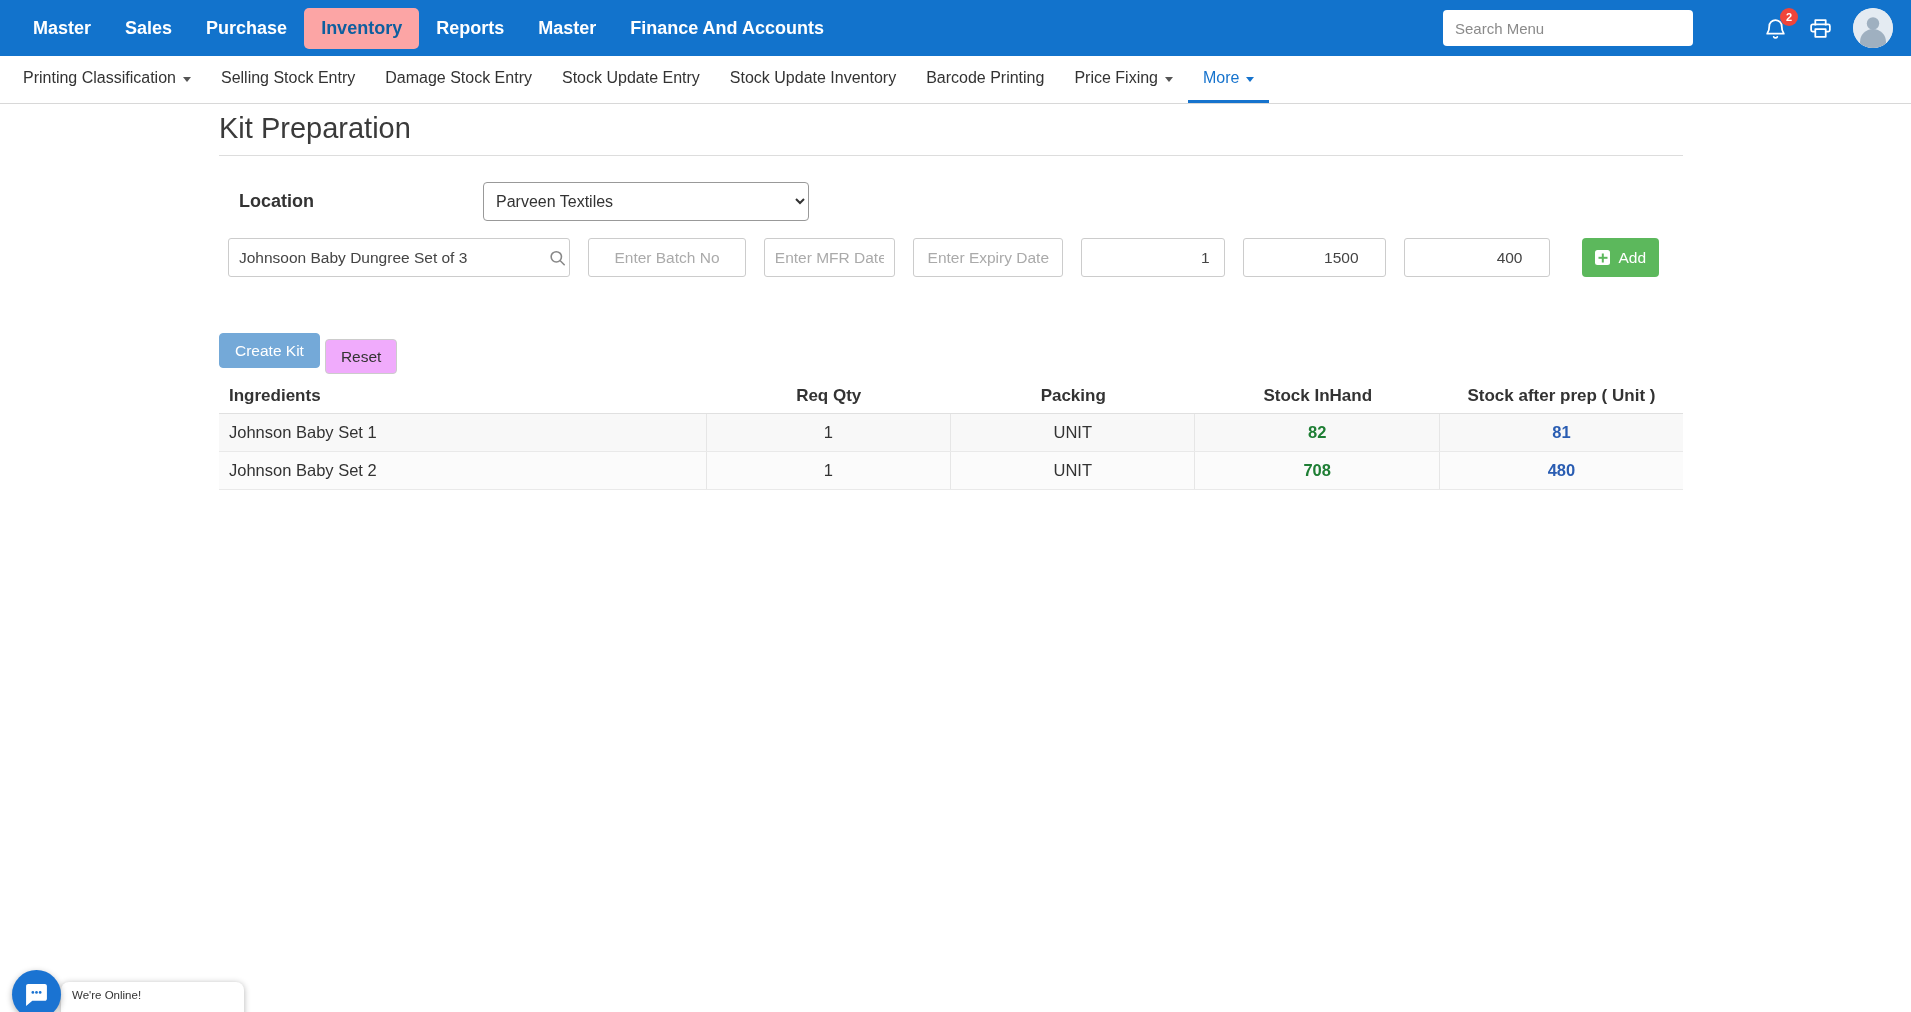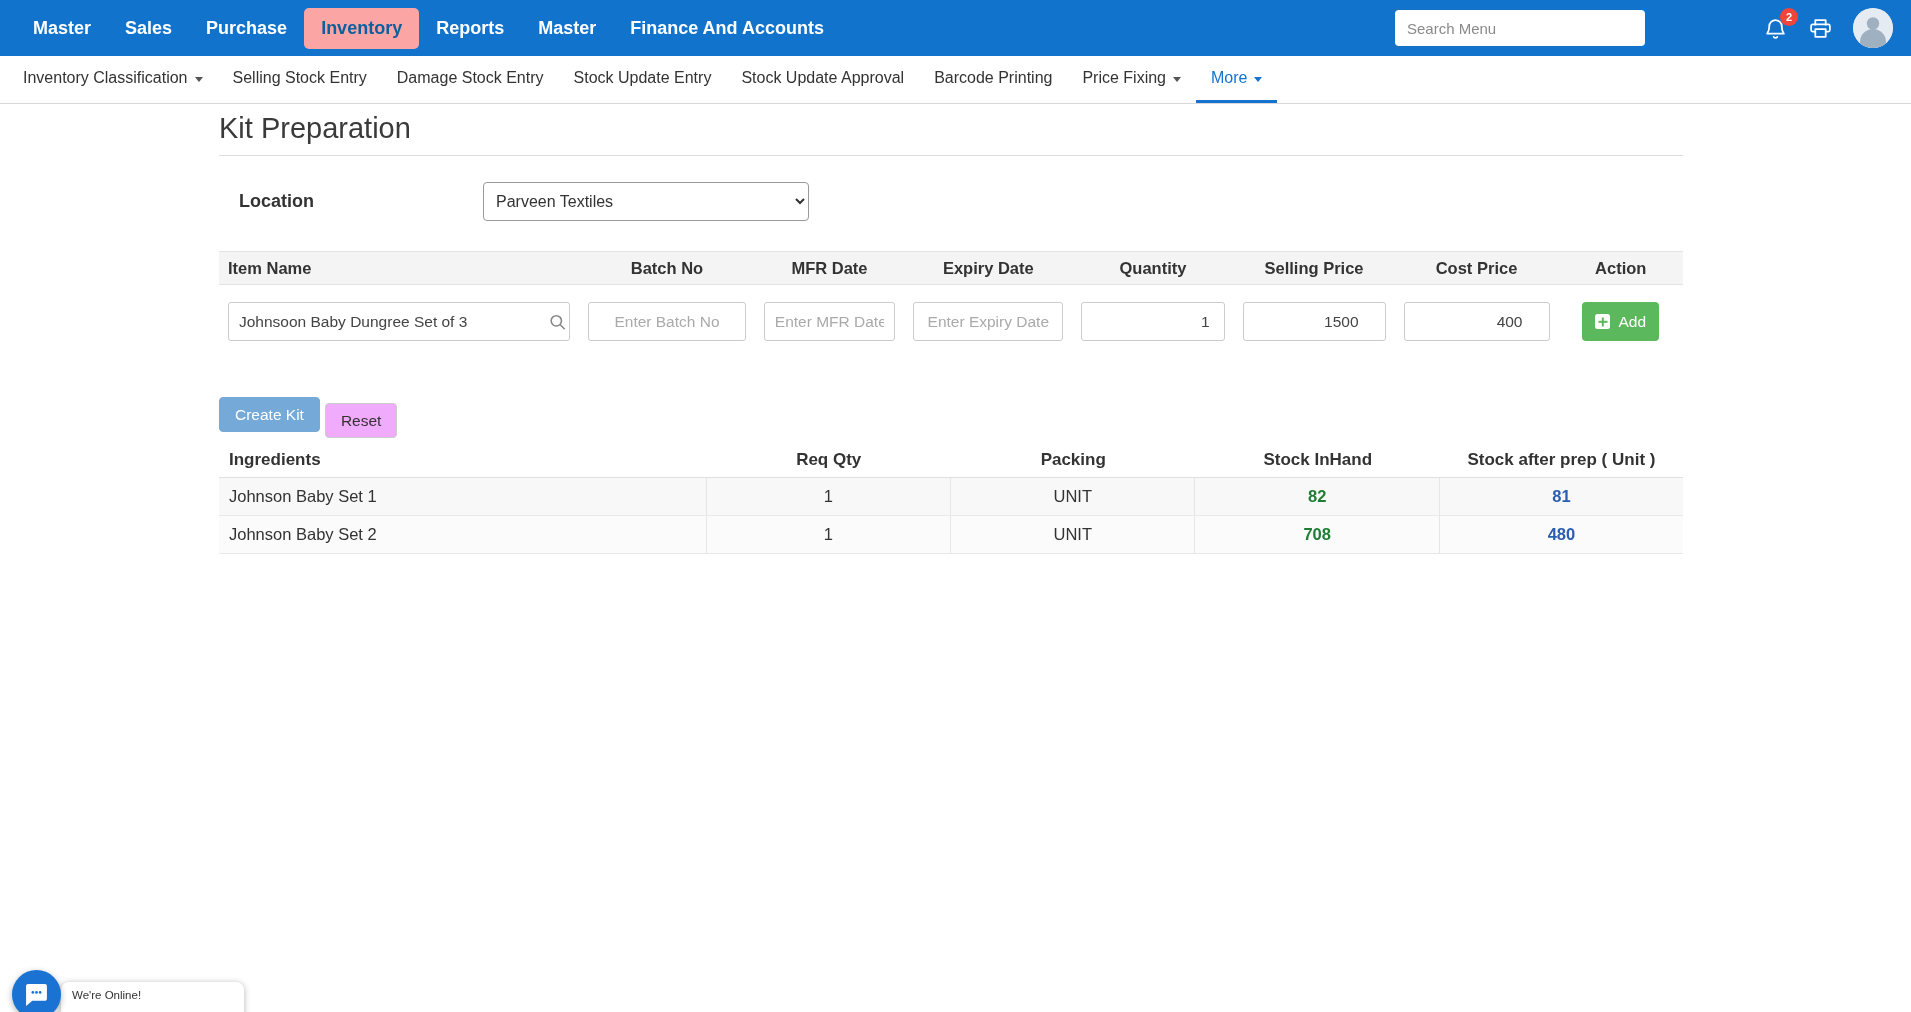--- a/index.html
+++ b/index.html
@@ -6,21 +6,21 @@
   body{
     width:1911px;height:1012px;position:relative;overflow:hidden;
     background:#ffffff;font-family:"Liberation Sans",sans-serif;color:#333;
   }
   
   .topnav{height:56px;background:#1273cc;display:flex;align-items:center;padding:0 18px 0 16px;box-sizing:border-box;}
   .menu{display:flex;align-items:center;}
   .menu-item{color:#fff;font-weight:bold;font-size:18px;padding:10px 17px;border-radius:5px;cursor:pointer;white-space:nowrap;}
   .menu-item.active{background:#fca5a5;color:#0d5f9f;}
   .topnav-right{margin-left:auto;display:flex;align-items:center;}
-  .search-box{width:226px;height:36px;border:none;border-radius:4px;padding:0 12px;font-size:15px;color:#333;margin-right:118px;outline:none;}
+  .search-box{width:226px;height:36px;border:none;border-radius:4px;padding:0 12px;font-size:15px;color:#333;margin-right:70px;outline:none;}
   .search-box::placeholder{color:#8a8a8a;}
   .icon-btn{position:relative;display:flex;align-items:center;justify-content:center;cursor:pointer;margin-right:20px;}
   .badge{position:absolute;top:-8px;right:-10px;min-width:18px;height:18px;border-radius:9px;background:#f0453a;color:#fff;
     font-size:11px;font-weight:bold;display:flex;align-items:center;justify-content:center;padding:0 3px;box-sizing:border-box;}
   .avatar{width:40px;height:40px;border-radius:50%;overflow:hidden;cursor:pointer;background:#e4ebf2;}
   
   .subnav{height:48px;background:#fff;border-bottom:1px solid #d8d8d8;display:flex;align-items:stretch;padding-left:8px;box-sizing:border-box;}
   .subnav-item{display:flex;align-items:center;padding:0 15px;font-size:16px;color:#333;cursor:pointer;white-space:nowrap;
     border-bottom:3px solid transparent;box-sizing:border-box;gap:7px;}
   .subnav-item.active{color:#1673cd;border-bottom-color:#1673cd;}
@@ -128,34 +128,34 @@
           <circle cx="20" cy="15.5" r="6.2" fill="#9fb0c0"></circle>
           <path d="M7 34a13 13 0 0 1 26 0v6H7z" fill="#9fb0c0"></path>
         </svg>
       </span>
     </div>
   </div>
 </header>
 
 <nav class="subnav">
   <div class="subnav-item">
-    <span>Inventory Classification</span>
+    <span>Printing Classification</span>
     <span class="caret"></span>
   </div>
   <div class="subnav-item">
     <span>Selling Stock Entry</span>
   </div>
   <div class="subnav-item">
     <span>Damage Stock Entry</span>
   </div>
   <div class="subnav-item">
     <span>Stock Update Entry</span>
   </div>
   <div class="subnav-item">
-    <span>Stock Update Approval</span>
+    <span>Stock Update Inventory</span>
   </div>
   <div class="subnav-item">
     <span>Barcode Printing</span>
   </div>
   <div class="subnav-item">
     <span>Price Fixing</span>
     <span class="caret"></span>
   </div>
   <div class="subnav-item active">
     <span>More</span>
@@ -167,30 +167,20 @@
   <h1 class="page-title">Kit Preparation</h1>
   <hr class="rule">
 
   <div class="location-row">
     <label class="location-label">Location</label>
     <select class="location-select">
       <option>Parveen Textiles</option>
     </select>
   </div>
 
-  <div class="form-header">
-    <div class="fc fc-item">Item Name</div>
-    <div class="fc fc-batch">Batch No</div>
-    <div class="fc fc-mfr">MFR Date</div>
-    <div class="fc fc-exp">Expiry Date</div>
-    <div class="fc fc-qty">Quantity</div>
-    <div class="fc fc-sell">Selling Price</div>
-    <div class="fc fc-cost">Cost Price</div>
-    <div class="fc fc-act">Action</div>
-  </div>
 
   <div class="form-row">
     <div class="fc fc-item item-wrap">
       <input class="inp" type="text" value="Johnsoon Baby Dungree Set of 3" style="">
       <span class="search-glyph">
         <svg width="19" height="19" viewBox="0 0 24 24" fill="none" stroke="#888" stroke-width="2" stroke-linecap="round">
           <circle cx="10.5" cy="10.5" r="6.5"></circle>
             <path d="m15.5 15.5 5 5"></path>
         </svg>
       </span>

